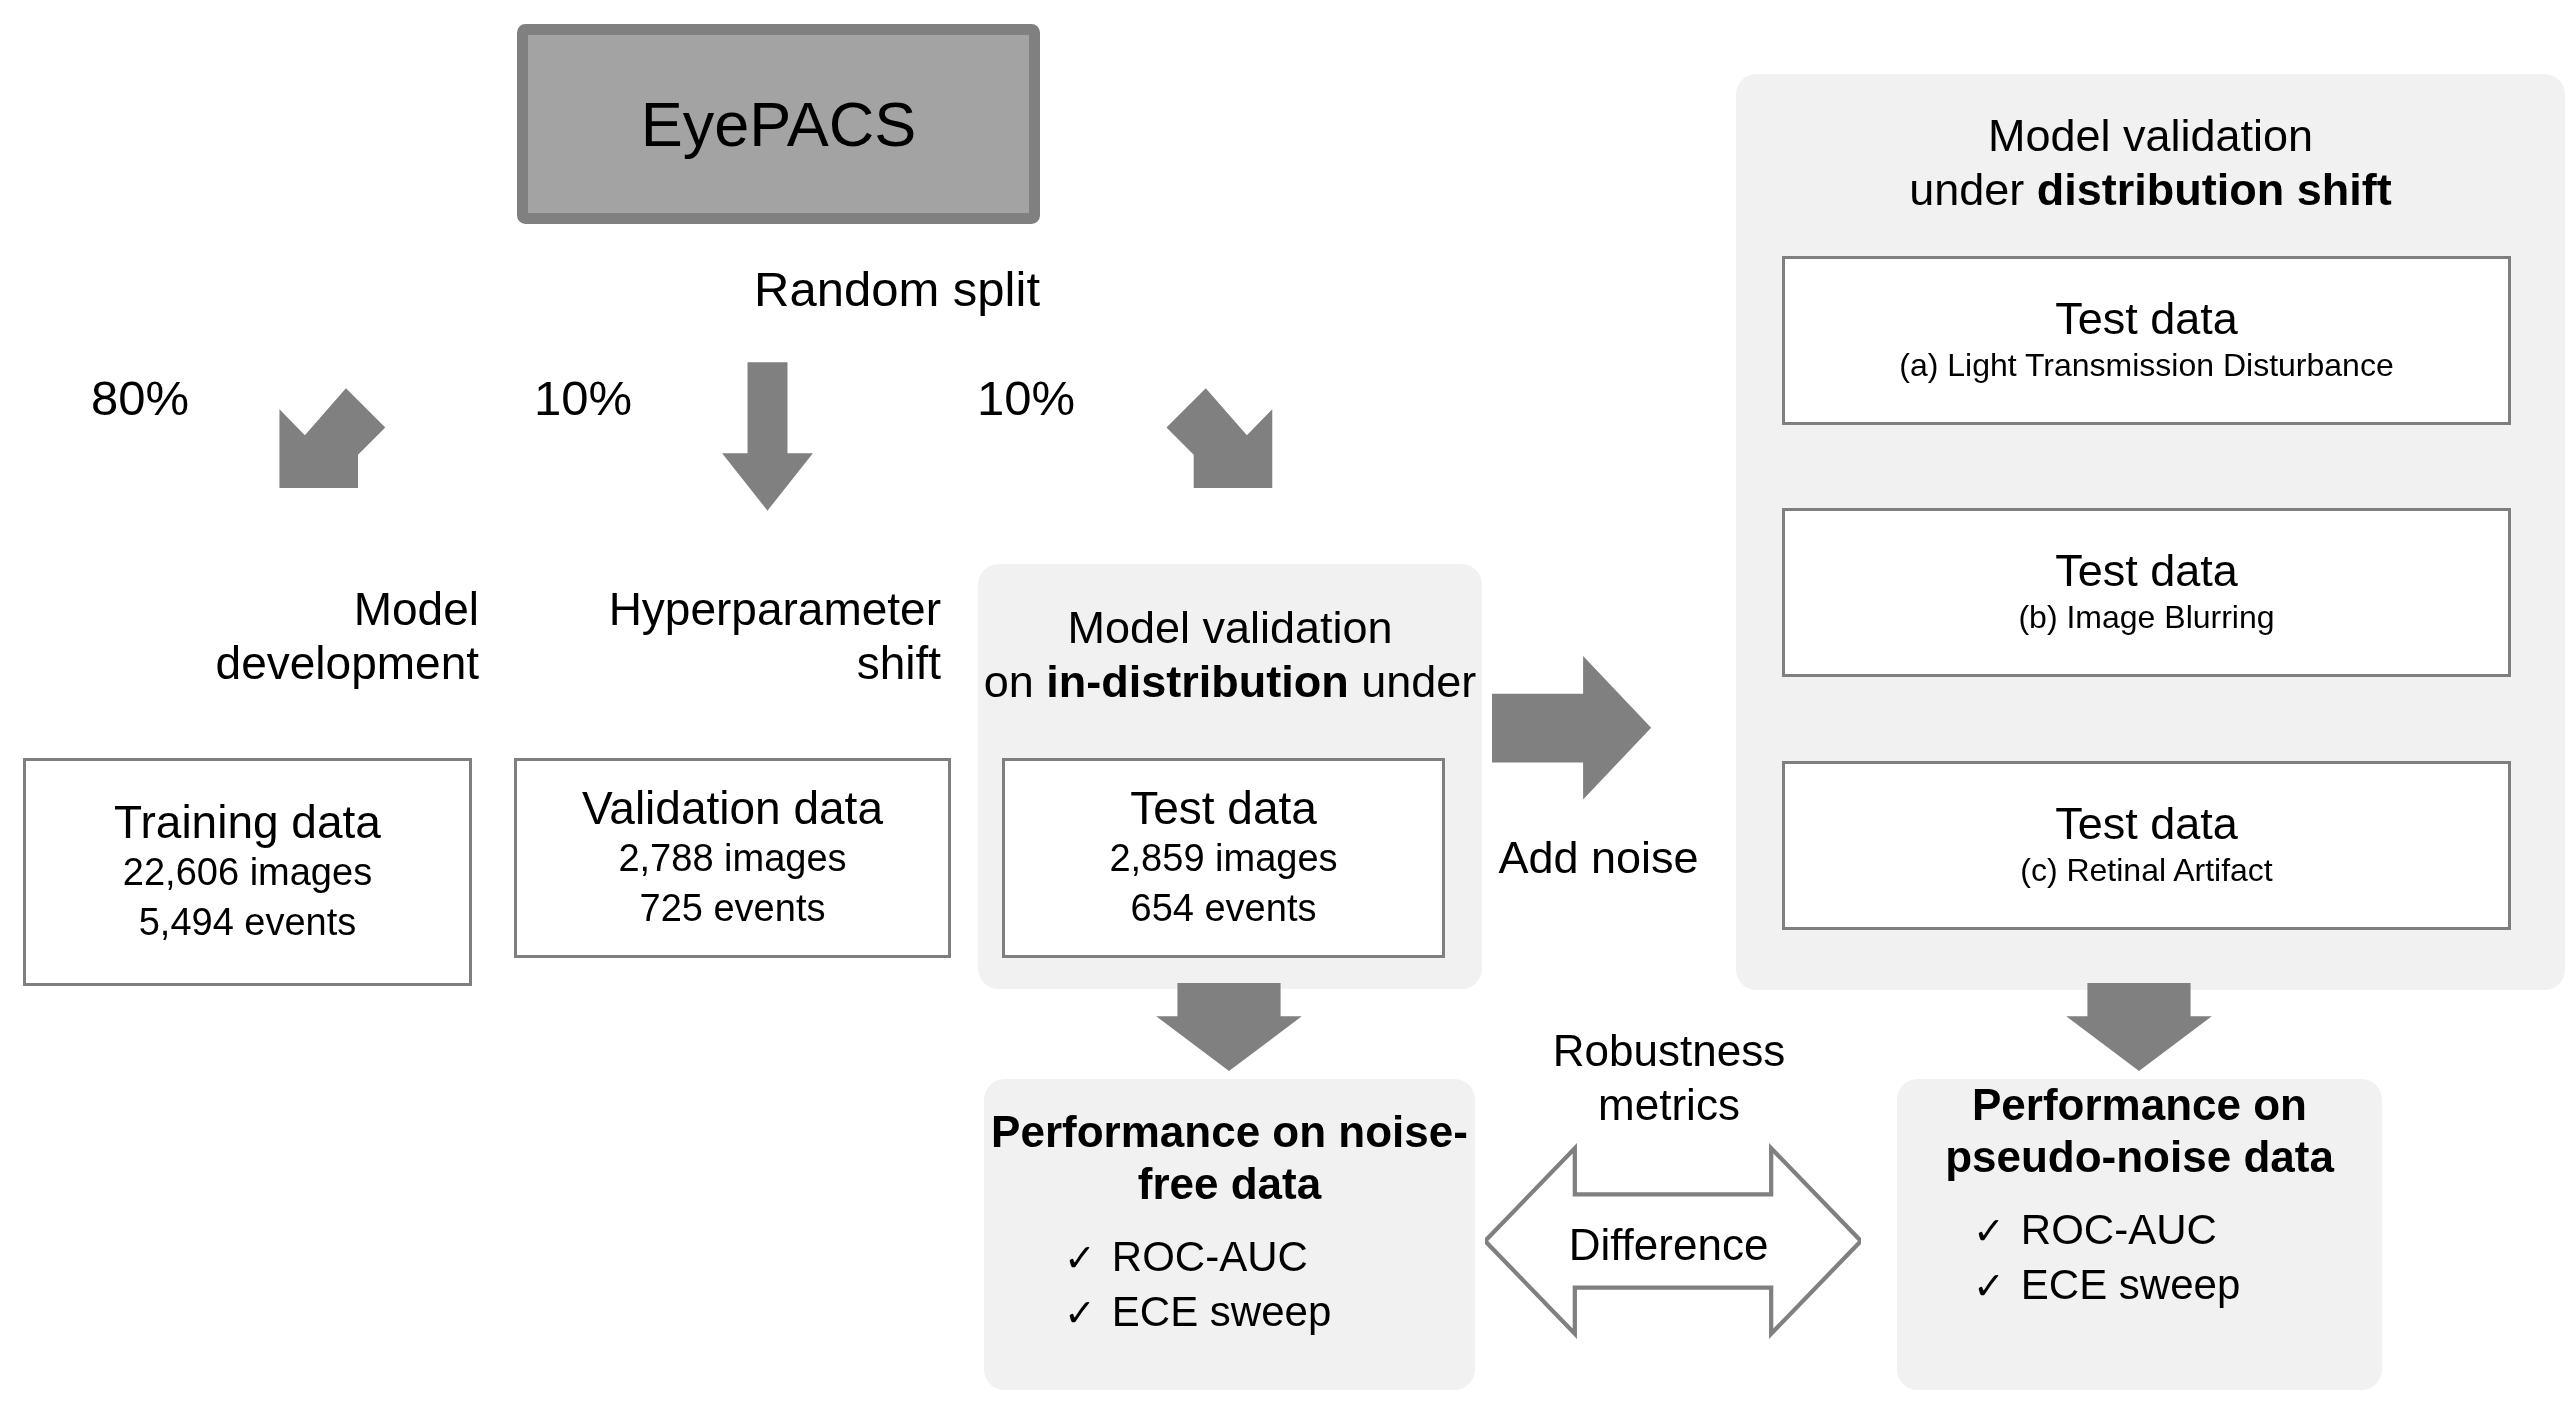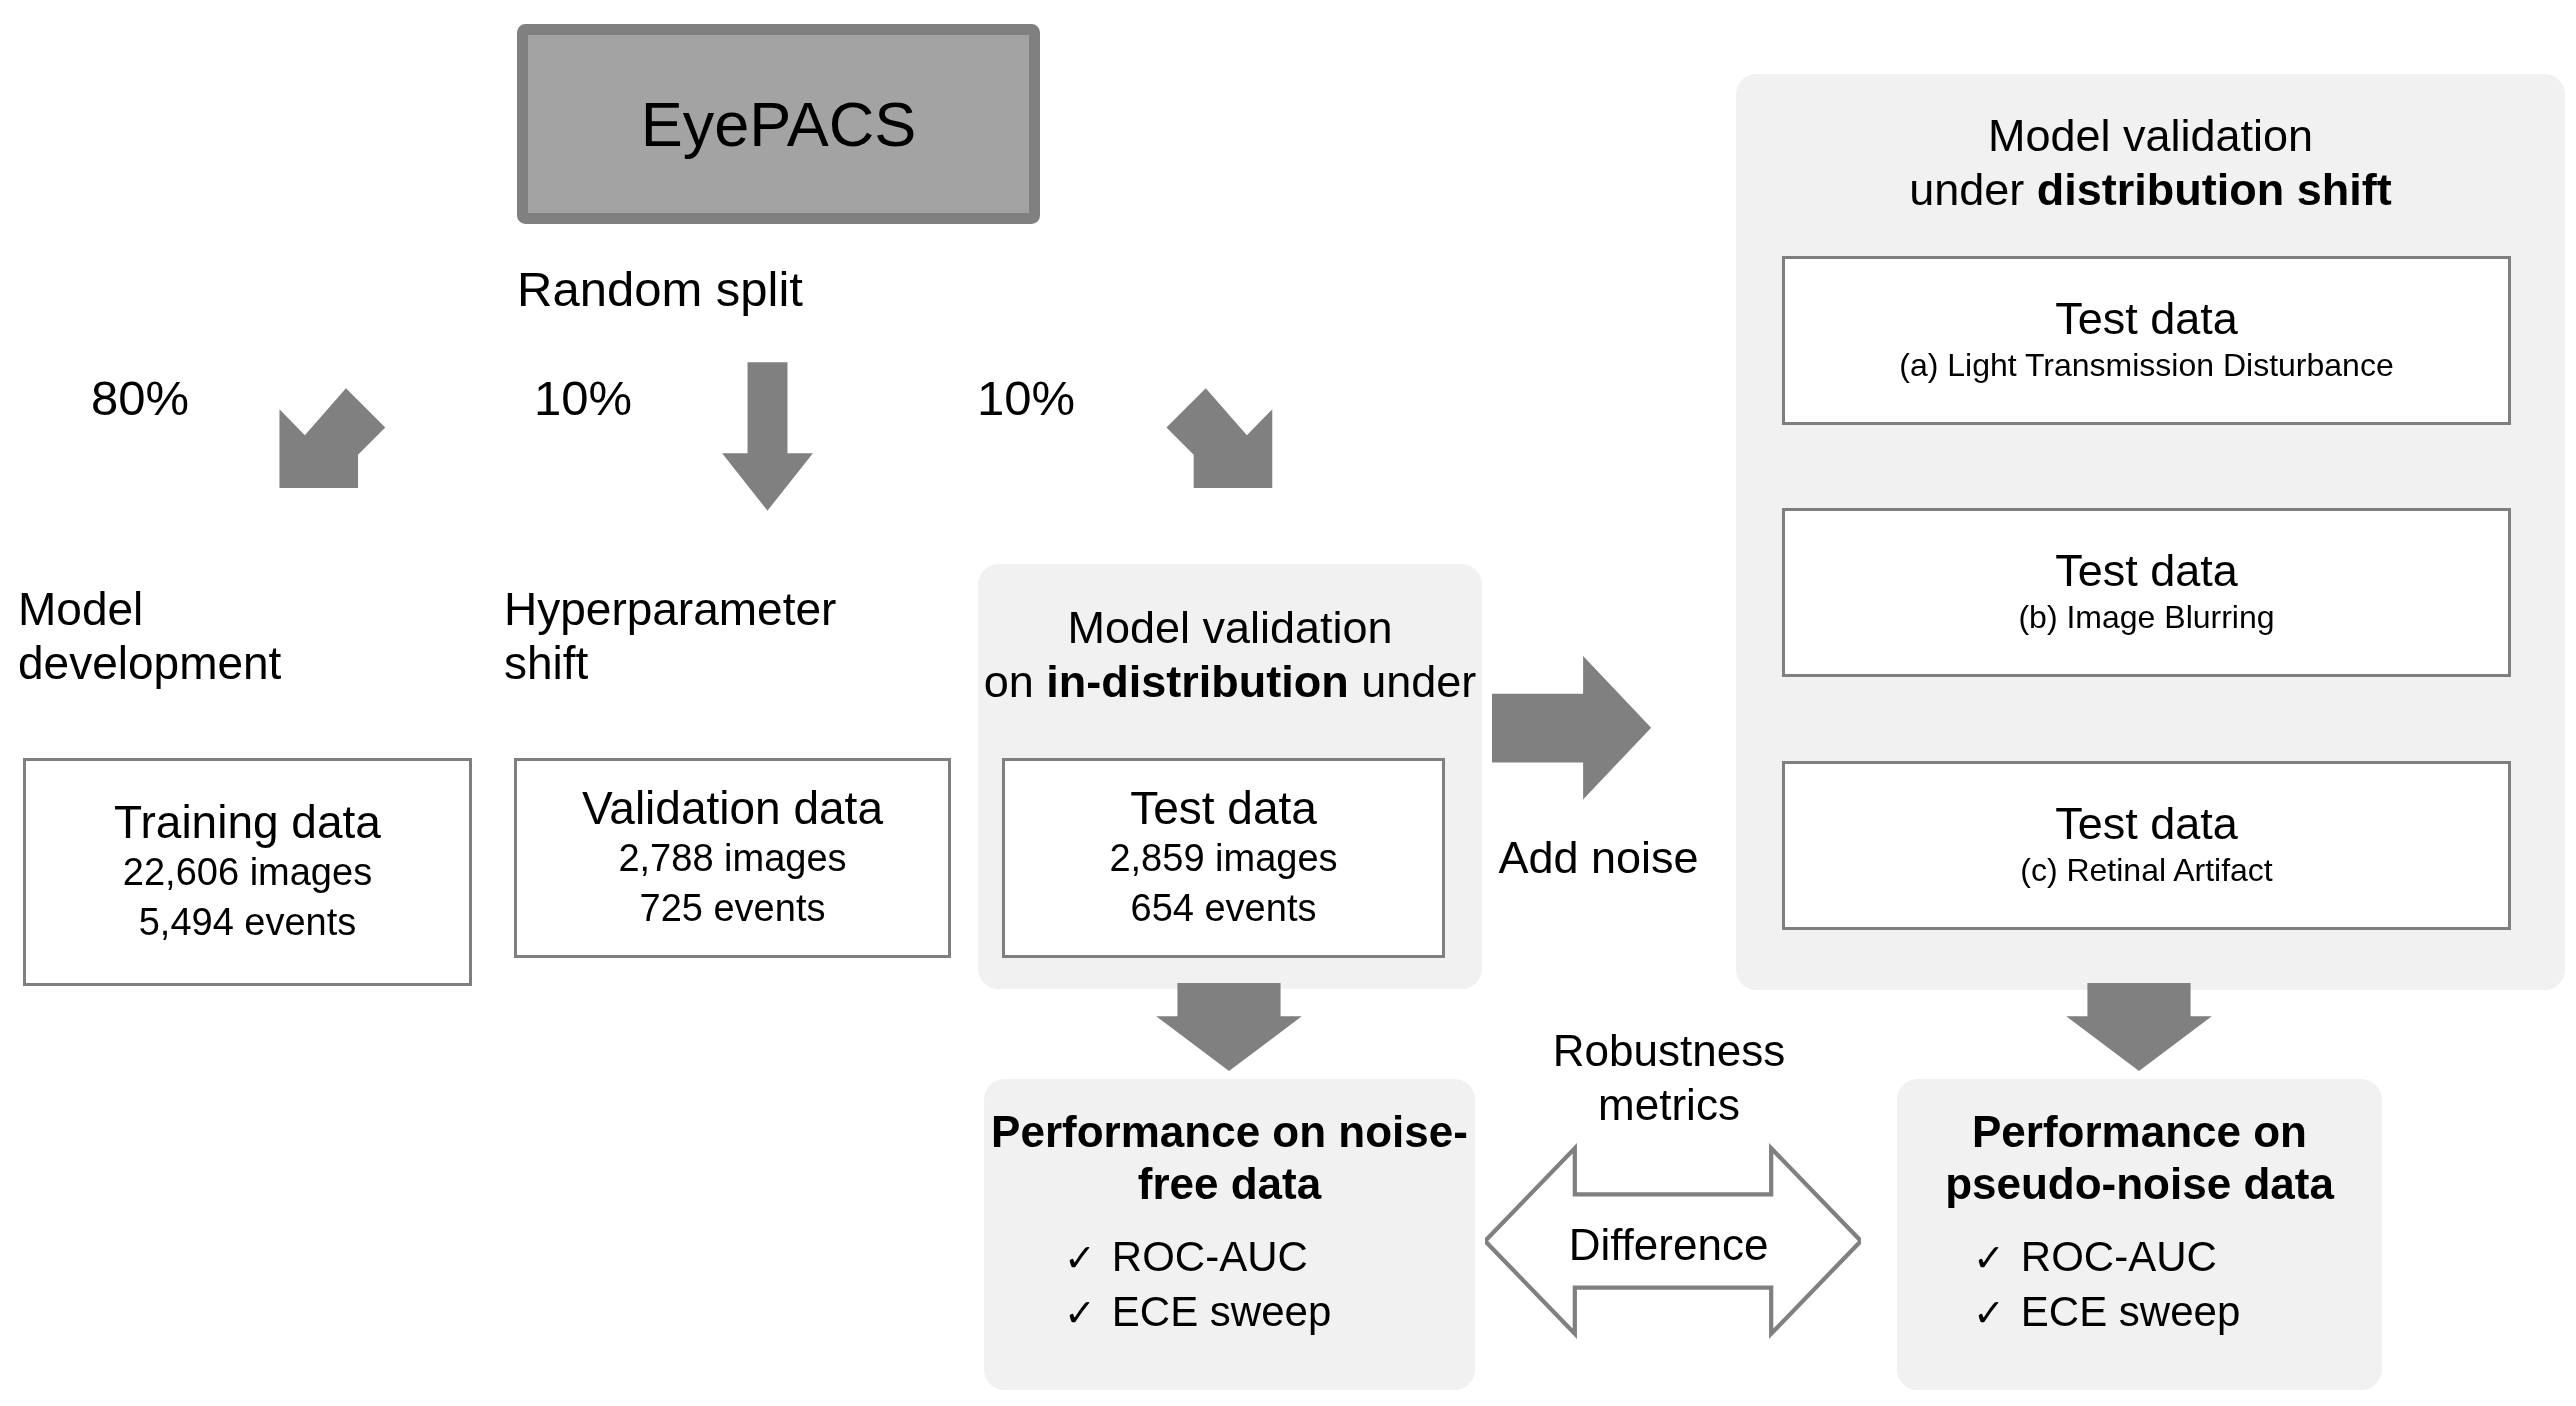--- a/index.html
+++ b/index.html
@@ -13,21 +13,21 @@
     position: relative;
     overflow: hidden;
     font-family: "Liberation Sans", sans-serif;
     color: #000000;
     -webkit-font-smoothing: antialiased;
   }
   .abs { position: absolute; }
 
   
   .label {
-    text-align: left;
+    text-align: right;
     line-height: 1.18;
     color: #000;
     white-space: pre-line;
   }
 
   
   #eyepacs-box {
     left: 517px; top: 24px; width: 523px; height: 200px;
     border: 11px solid #808080;
     border-radius: 8.5px;
@@ -221,21 +221,21 @@
 
 <div class="abs label" id="robustness">Robustness
 metrics</div>
 
 <svg class="abs" style="left:1485px; top:1141px;" width="376" height="200" viewBox="0 0 620 330">
   <polygon points="0,165 148,12 148,88 472,88 472,12 620,165 472,318 472,242 148,242 148,318" fill="#ffffff" stroke="#808080" stroke-width="7"></polygon>
 </svg>
 <div class="abs label" id="difference-label">Difference</div>
 
 <div class="abs panel" id="panel-perf-pseudo">
-  <div style="padding-top:27px;">
+  <div style="">
     <div class="perf-title">Performance on
 pseudo-noise data</div>
     <div class="perf-list" style="padding-left:76px;">
       <div class="perf-item">
         <span class="perf-check">✓</span>
         <span>ROC-AUC</span>
       </div>
       <div class="perf-item">
         <span class="perf-check">✓</span>
         <span>ECE sweep</span>

